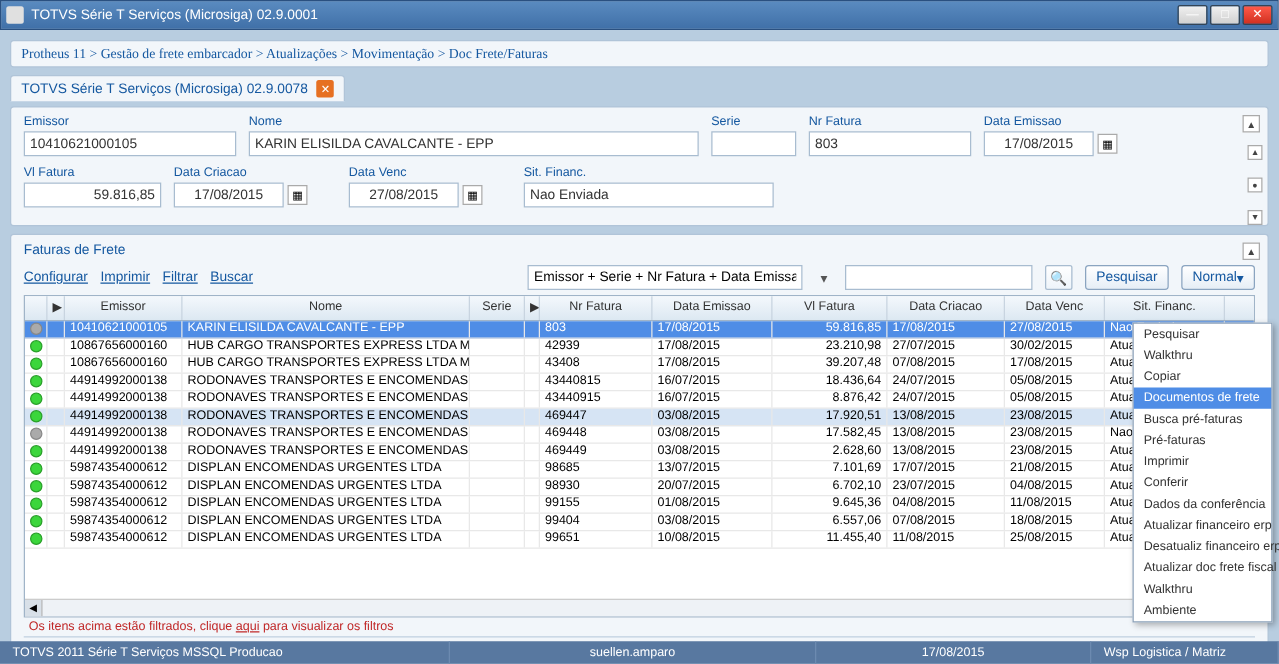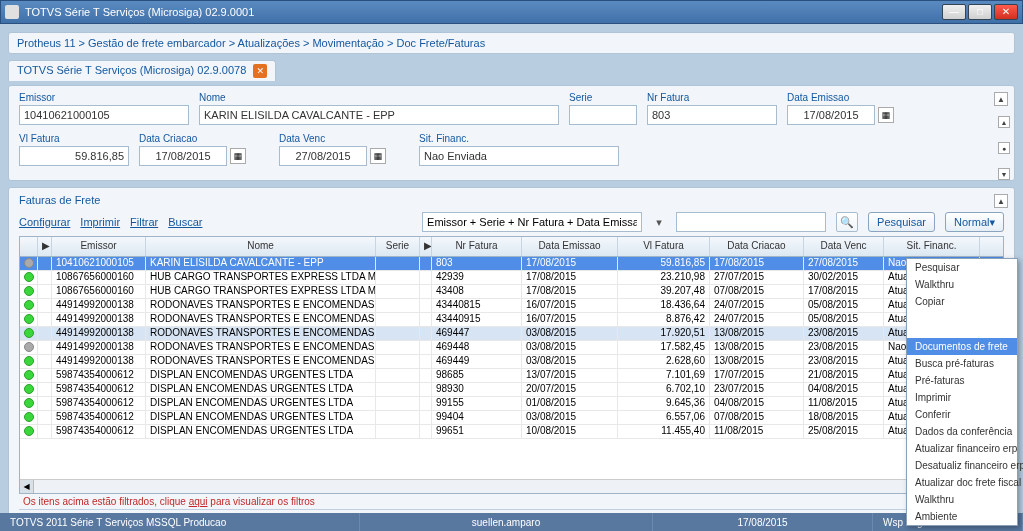--- a/index.html
+++ b/index.html
@@ -11,21 +11,21 @@
 .titlebar .title-text { flex: 1; font-size: 11px; }
 .win-btns { display: flex; gap: 2px; }
 .win-btn { width: 24px; height: 16px; border: 1px solid #345; background: linear-gradient(#f0f0f0,#d0d0d0); border-radius: 2px; display: flex; align-items: center; justify-content: center; font-size: 10px; line-height: 1; }
 .win-btn.close-btn { background: linear-gradient(#ff5a4a,#d03020); color: #fff; }
 
 
 .app-body { padding: 8px; }
 
 
 .breadcrumb-bar { background: #f2f6fa; border: 1px solid #b0c4d8; border-radius: 3px; padding: 4px 8px; color: #1558a0; font-size: 11px; margin-bottom: 6px; }
-.breadcrumb-bar span { color: #1558a0; }
+.breadcrumb-bar span { color: #1558a0; font-family: Liberation Serif, serif; }
 
 
 .tab-row { display: flex; align-items: center; margin-bottom: 4px; }
 .tab-label { color: #1558a0; background:#f2f6fa; border:1px solid #b0c4d8; border-bottom:none; padding:3px 8px; border-radius:3px 3px 0 0;}
 .tab-close { width: 14px; height: 14px; background: #e67022; color: #fff; border-radius: 2px; display: inline-flex; align-items: center; justify-content: center; margin-left: 4px; font-size: 9px; }
 
 
 .panel { background: #f2f6fa; border: 1px solid #b0c4d8; border-radius: 3px; padding: 6px 10px; margin-bottom: 6px; position:relative; }
 .panel-title { color: #1558a0; font-size: 11px; margin-bottom: 6px; }
 .panel .collapse-btn { position:absolute; right:6px; top:6px; width:14px; height:14px; background:#fff; border:1px solid #aaa; display:flex; align-items:center; justify-content:center; font-size:8px; color:#444;}
@@ -74,21 +74,21 @@
 .bottom-actions { display:flex; justify-content:flex-end; gap:16px; padding:4px 8px; color:#1558a0; font-size:11px; align-items:center; border-top:1px solid #c0d0e0;}
 
 
 .statusbar { position:absolute; bottom:0; left:0; right:0; height:18px; background:#5878a0; color:#fff; display:flex; font-size:10px; }
 .statusbar div { border-right:1px solid #6c8ab0; padding:2px 10px; display:flex; align-items:center;}
 .statusbar .flex1 { flex:1; }
 
 
 .ctx-menu { position:absolute; top:258px; left:906px; width:112px; background:#fff; border:1px solid #8aa0b8; box-shadow:2px 2px 5px rgba(0,0,0,0.3); z-index:50; font-size:10px;}
 .ctx-item { padding:3px 8px; color:#333; white-space:nowrap; }
-.ctx-item.sel { background:#4f8de6; color:#fff;margin-top:28px; }
+.ctx-item.sel { background:#4f8de6; color:#fff; }
 
 .iconbtn { width:22px; height:20px; border:1px solid #a8bcd0; background:linear-gradient(#fff,#eef4fa); display:inline-flex;align-items:center;justify-content:center; border-radius:2px;}
 </style>
 </head>
 <body>
 
 <div class="titlebar">
   <div class="app-icon"></div>
   <div class="title-text">TOTVS Série T Serviços (Microsiga) 02.9.0001</div>
   <div class="win-btns">

